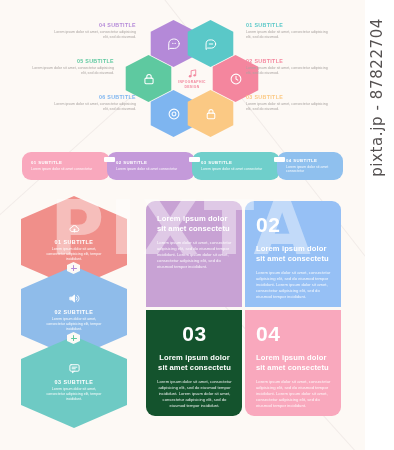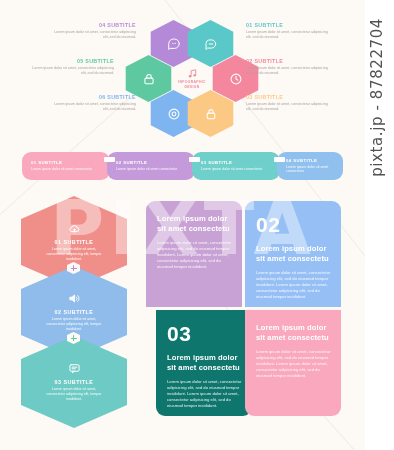--- a/index.html
+++ b/index.html
@@ -342,27 +342,28 @@
         <div class="cd-head">Lorem ipsum dolor sit amet consectetu</div>
         <div class="cd-body">Lorem ipsum dolor sit amet, consectetur adipisicing elit, sed do eiusmod tempor incididunt. Lorem ipsum dolor sit amet, consectetur adipisicing elit, sed do eiusmod tempor incididunt.</div>
       </div>
 
       <div class="card rt" style="left:99px;top:0px;background:#96c0f5;">
         <div class="cd-num">02</div>
         <div class="cd-head">Lorem ipsum dolor sit amet consectetu</div>
         <div class="cd-body">Lorem ipsum dolor sit amet, consectetur adipisicing elit, sed do eiusmod tempor incididunt. Lorem ipsum dolor sit amet, consectetur adipisicing elit, sed do eiusmod tempor incididunt.</div>
       </div>
 
-      <div class="card rb" style="left:10px;top:109px;background:#0f766e;">
+      <div class="card rb" style="left:0px;top:109px;background:#14532d;text-align:center;">
         <div class="cd-num">03</div>
         <div class="cd-head">Lorem ipsum dolor sit amet consectetu</div>
         <div class="cd-body">Lorem ipsum dolor sit amet, consectetur adipisicing elit, sed do eiusmod tempor incididunt. Lorem ipsum dolor sit amet, consectetur adipisicing elit, sed do eiusmod tempor incididunt.</div>
       </div>
 
       <div class="card rb" style="left:99px;top:109px;background:#f9a8bd;">
+        <div class="cd-num">04</div>
         <div class="cd-head">Lorem ipsum dolor sit amet consectetu</div>
         <div class="cd-body">Lorem ipsum dolor sit amet, consectetur adipisicing elit, sed do eiusmod tempor incididunt. Lorem ipsum dolor sit amet, consectetur adipisicing elit, sed do eiusmod tempor incididunt.</div>
       </div>
     </div>
 
     <div id="wm-big">
       <span>PIXTA</span>
     </div>
   </div>
 

